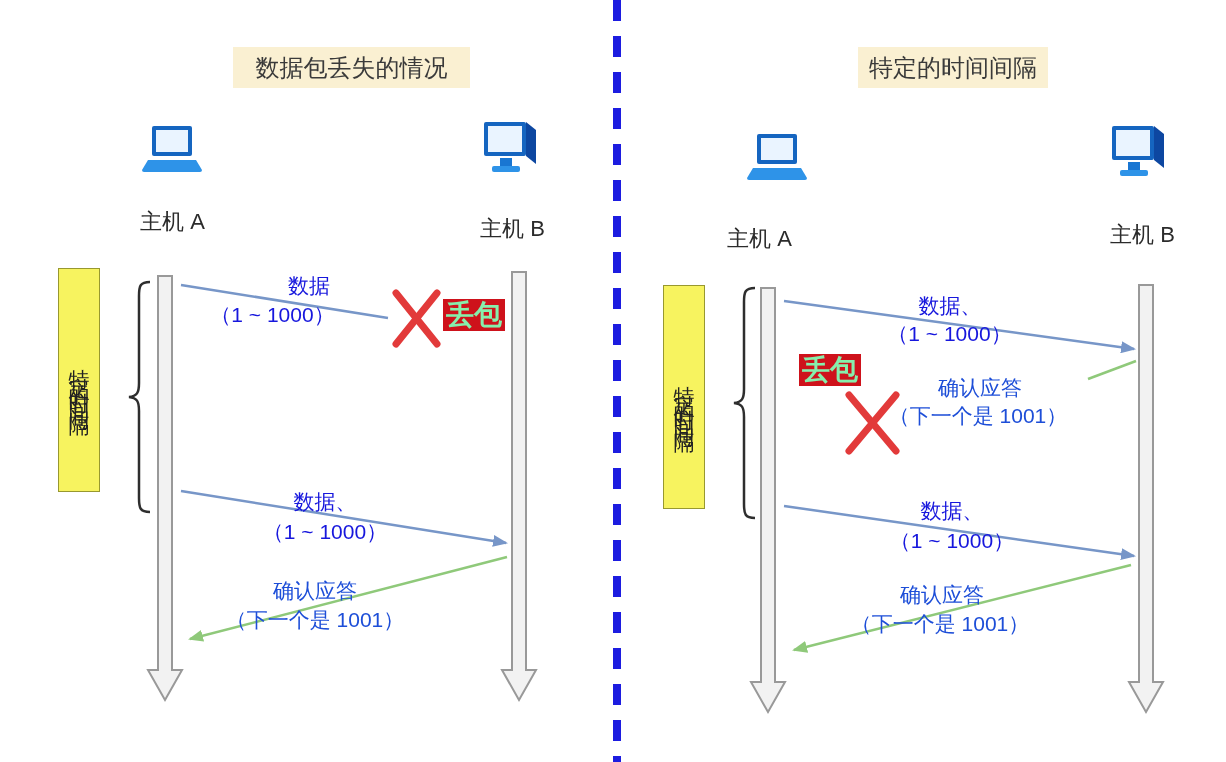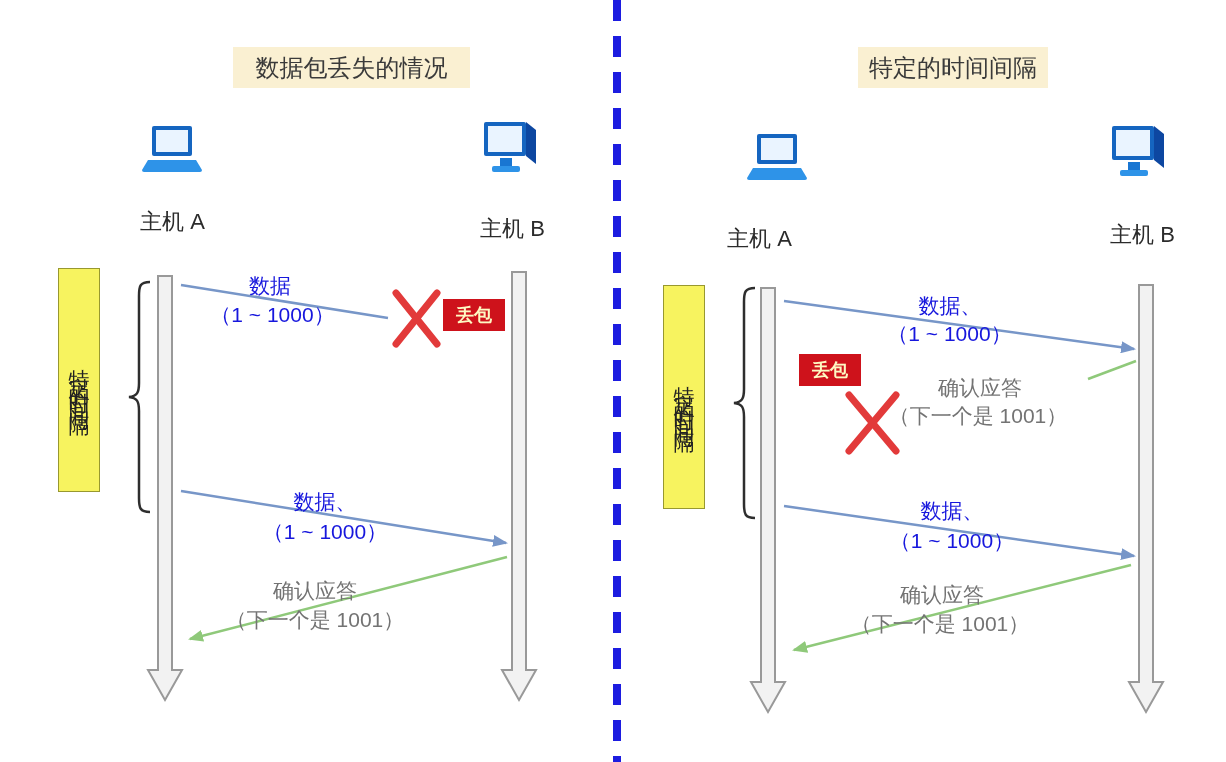--- a/index.html
+++ b/index.html
@@ -9,23 +9,23 @@
     overflow:hidden; font-family:"Liberation Sans","DejaVu Sans",sans-serif;
   }
   .overlay { position:absolute; left:0; top:0; z-index:1; }
   .lbl { position:absolute; text-align:center; z-index:2; white-space:nowrap; }
   .title-box {
     position:absolute; background:#faf0d2; color:#3a3a3a; font-size:24px;
     display:flex; align-items:center; justify-content:center; z-index:2;
   }
   .host { font-size:22px; color:#2b2b2b; }
   .data-text { color:#1717dd; font-size:21px; }
-  .ack-text { color:#737373; font-size:21px; }
+  .ack-text { color:#1d4ed8; font-size:21px; }
   .badge {
-    position:absolute; background:#ce121b; color:#fef9c3; font-size:18px; font-weight:bold;
+    position:absolute; background:#ce121b; color:#86efac; font-size:28px; font-weight:bold;
     display:flex; align-items:center; justify-content:center; z-index:3;
   }
   .interval-box {
     position:absolute; background:#f7f35f; border:1px solid #98982f;
     display:flex; align-items:center; justify-content:center; z-index:2;
   }
   .interval-text {
     writing-mode:vertical-lr; text-orientation:upright;
     font-size:21px; color:#222222; letter-spacing:8px;
   }
@@ -90,21 +90,21 @@
     <rect x="12" y="48" width="28" height="6" rx="2" fill="#2e93e8"></rect>
   </svg>
 
   <div class="lbl host" style="left:125px; top:207px; width:95px;">主机 A</div>
   <div class="lbl host" style="left:465px; top:214px; width:95px;">主机 B</div>
 
   <div class="interval-box" style="left:58px; top:268px; width:42px; height:224px;">
     <span class="interval-text">特定的时间间隔</span>
   </div>
 
-  <div class="lbl data-text" style="left:210px; top:272px; width:120px;">数据</div>
+  <div class="lbl data-text" style="left:210px; top:272px; width:120px;text-align:right;">数据</div>
   <div class="lbl data-text" style="left:195px; top:301px; width:155px;">（1 ~ 1000）</div>
 
   <div class="badge" style="left:443px; top:299px; width:62px; height:32px;">丢包</div>
 
   <div class="lbl data-text" style="left:265px; top:488px; width:120px;">数据、</div>
   <div class="lbl data-text" style="left:245px; top:518px; width:160px;">（1 ~ 1000）</div>
 
   <div class="lbl ack-text" style="left:255px; top:577px; width:120px;">确认应答</div>
   <div class="lbl ack-text" style="left:220px; top:606px; width:190px;">（下一个是 1001）</div>
 

